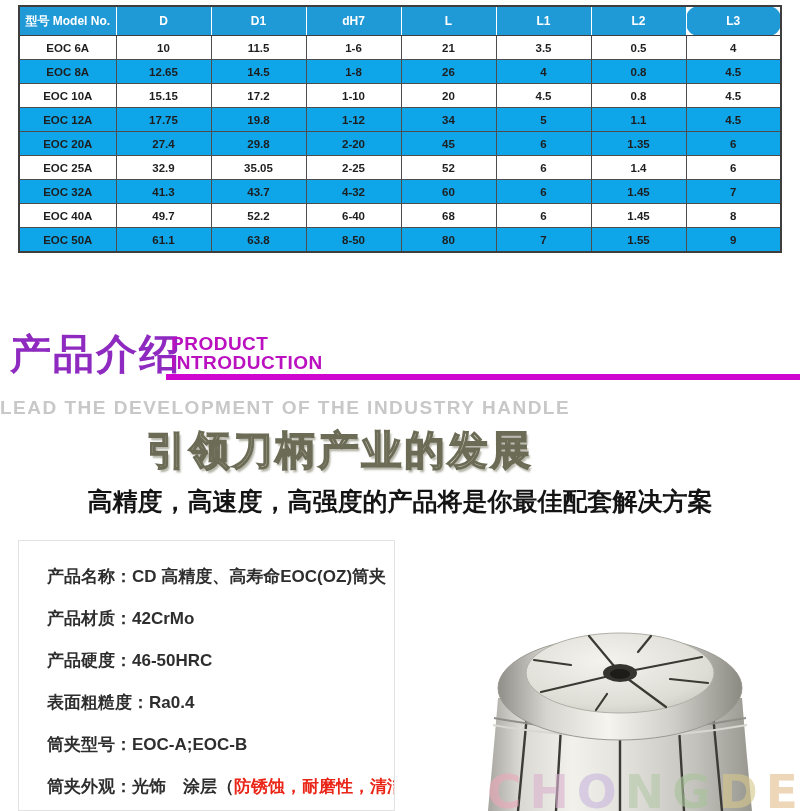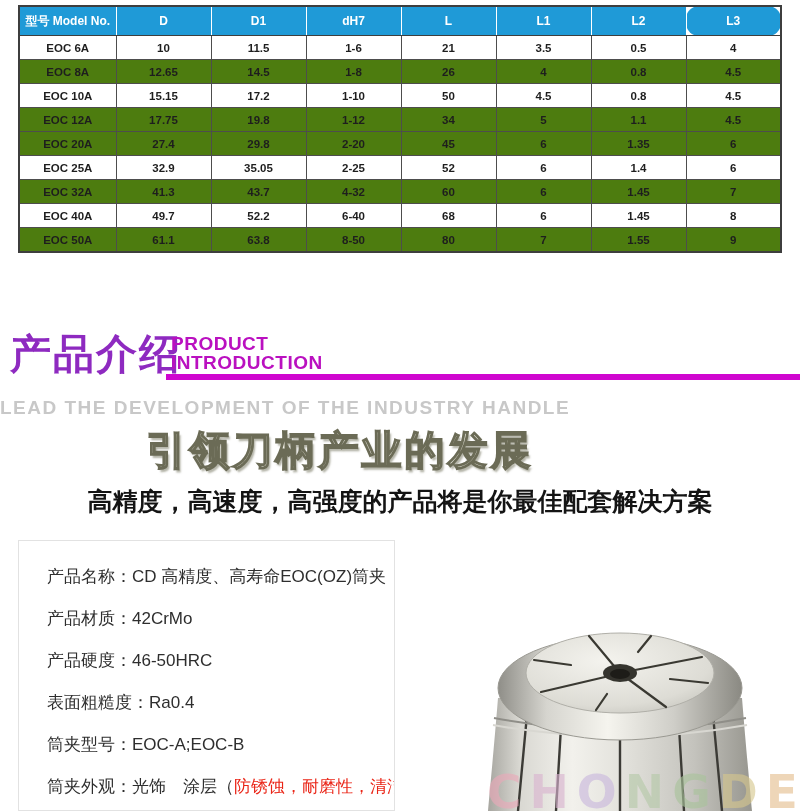--- a/index.html
+++ b/index.html
@@ -9,21 +9,21 @@
   
   table.spec{position:absolute;left:18px;top:5px;width:764px;border-collapse:collapse;
              table-layout:fixed;border:2px solid #3e3e3e;}
   table.spec th{background:#1f9ad7;color:#ffffff;font-size:12px;font-weight:bold;height:28px;
                 border:1px solid #ffffff;border-top:none;border-bottom:1px solid #3e3e3e;
                 text-align:center;padding:0;}
   table.spec th:first-child{border-left:none;margin-top:31px;}
   table.spec th:last-child{border-right:none;border-radius:13px;}
   table.spec td{height:23px;font-size:11.5px;font-weight:bold;color:#1e1e1e;text-align:center;
                 border:1px solid #4d4d4d;background:#ffffff;padding:0;}
-  table.spec tr.alt td{background:#4d7c0f;}
+  table.spec tr.alt td{background:#0ea5e9;}
 
   
   .cn-title{position:absolute;left:10px;top:327px;font-size:41px;font-weight:bold;
             color:#8e2ac0;letter-spacing:2px;}
   .en-title{position:absolute;left:171px;top:334px;font-size:19px;font-weight:bold;
             color:#ba10c0;line-height:19px;letter-spacing:0.5px;}
   .accent-line{position:absolute;left:166px;top:374px;width:634px;height:6px;background:#cf06cf;}
 
   
   .slogan-en{position:absolute;left:0;top:397px;width:800px;text-align:left;
@@ -32,21 +32,21 @@
              font-family:"DejaVu Serif","Liberation Serif",serif;font-size:40px;font-weight:bold;
              letter-spacing:3px;color:#f1f0e6;-webkit-text-stroke:1.5px #6b6b56;
              text-shadow:2px 3px 2px rgba(130,130,110,0.6);}
   .slogan-cn-sub{position:absolute;left:0;top:485px;width:800px;text-align:center;
              font-family:"DejaVu Serif","Liberation Serif",serif;font-size:25px;font-weight:bold;
              color:#141414;}
 
   
   .product-card{position:absolute;left:18px;top:540px;width:377px;height:271px;background:#ffffff;
                 border:1px solid #e2e2e2;box-sizing:border-box;padding:19px 0 0 28px;overflow:hidden;}
-  .card-item{height:42px;line-height:34px;font-size:17px;font-weight:normal;color:#2e2e2e;
+  .card-item{height:42px;line-height:34px;font-size:17px;font-weight:bold;color:#2e2e2e;
              white-space:nowrap;}
   .card-item .red{color:#ea2517;}
 
   
   .collet-wrap{position:absolute;left:430px;top:598px;width:370px;height:213px;}
   .watermark{position:absolute;left:487px;top:764px;font-size:47px;font-weight:bold;
              letter-spacing:8px;opacity:0.62;font-family:"DejaVu Sans",sans-serif;z-index:5;}
 </style>
 </head>
 <body>
@@ -95,21 +95,21 @@
           <td>26</td>
           <td>4</td>
           <td>0.8</td>
           <td>4.5</td>
         </tr>
         <tr>
           <td>EOC 10A</td>
           <td>15.15</td>
           <td>17.2</td>
           <td>1-10</td>
-          <td>50</td>
+          <td>20</td>
           <td>4.5</td>
           <td>0.8</td>
           <td>4.5</td>
         </tr>
         <tr class="alt">
           <td>EOC 12A</td>
           <td>17.75</td>
           <td>19.8</td>
           <td>1-12</td>
           <td>34</td>

